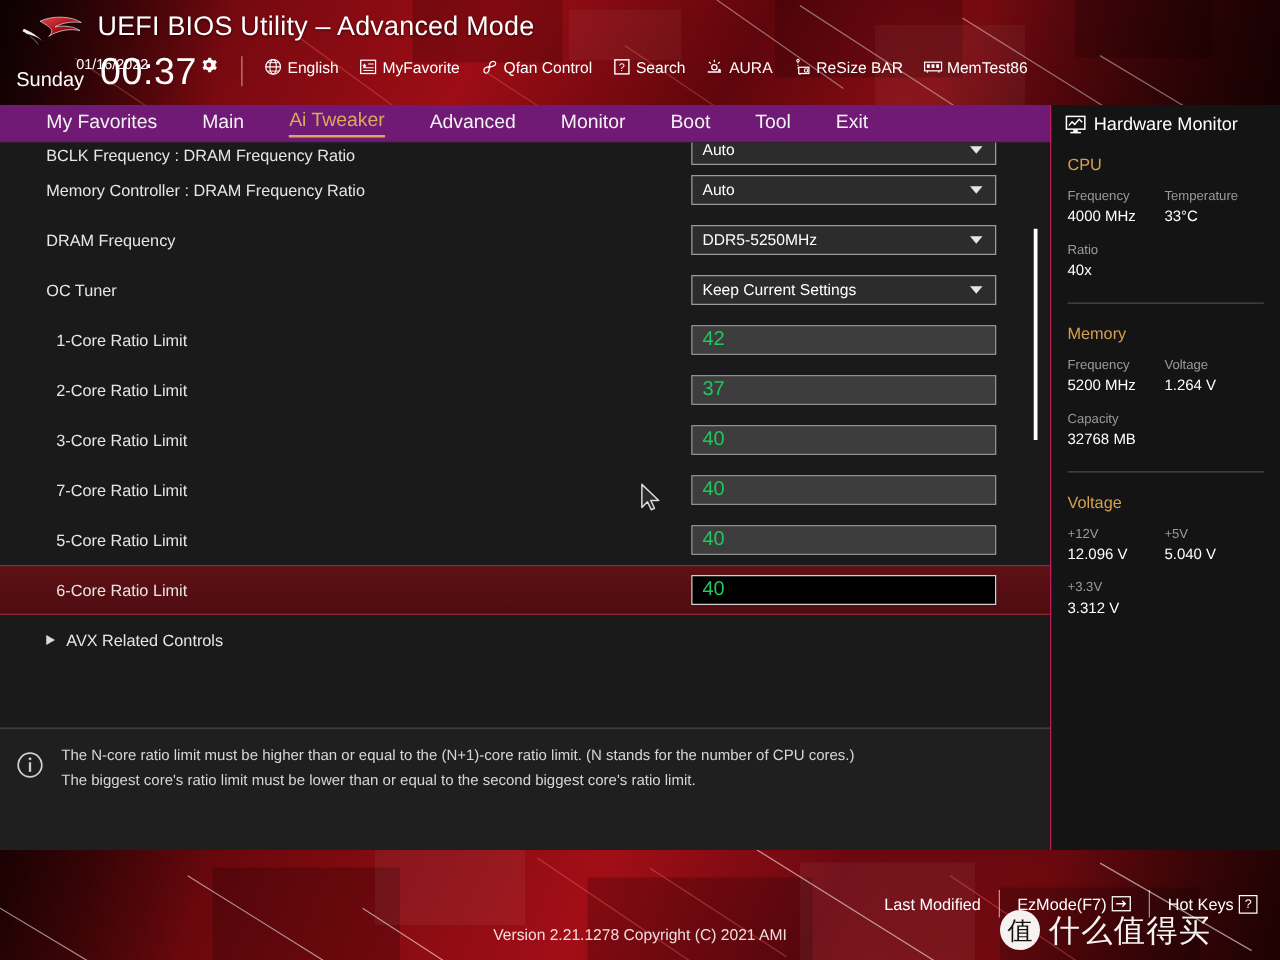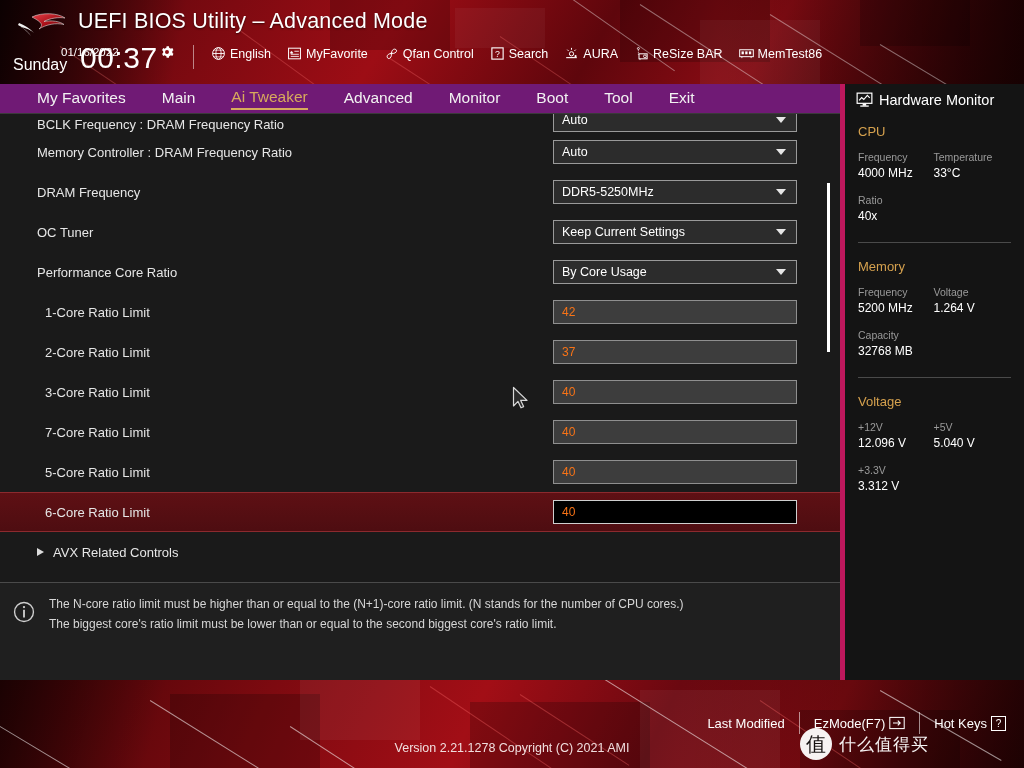--- a/index.html
+++ b/index.html
@@ -80,21 +80,21 @@
   }
   .dd .val { font-size: 12.5px; color: #fff; flex: 1; }
   .caret {
     width: 0; height: 0; border-left: 5px solid transparent; border-right: 5px solid transparent;
     border-top: 6px solid #e6e6e6; margin-right: 4px;
   }
   .txtbox {
     height: 24px; background: #3d3d3d; border: 1px solid #8f8f8f;
     display: flex; align-items: center; padding: 0 8px; cursor: text;
   }
-  .txtbox .val { font-size: 12px; color: #f97316; }
+  .txtbox .val { font-size: 16px; color: #22c55e; }
   .txtbox.focused { background: #000; border: 1px solid #cfcfcf; }
 
   .subitem { display: flex; align-items: center; gap: 9px; }
   .arrow-r {
     width: 0; height: 0; border-top: 4.5px solid transparent; border-bottom: 4.5px solid transparent;
     border-left: 7px solid #dcdcdc;
   }
 
   
   .sbar { position: absolute; left: 826px; top: 0; width: 4px; height: 468px; }
@@ -105,21 +105,21 @@
     position: absolute; left: 0; top: 582px; width: 840px; height: 98px;
     background: #1f1f1f; border-top: 1px solid #4a4a4a;
   }
   .help-ico { position: absolute; left: 13px; top: 601px; width: 22px; height: 22px; }
   .help-text { position: absolute; left: 49px; top: 594px; width: 780px; }
   .help-text p { font-size: 12px; color: #d6d6d6; line-height: 20px; }
 
   
   .hwmon {
     position: absolute; left: 840px; top: 84px; width: 184px; height: 596px;
-    background: #141414; border-left: 5px solid #be185d;
+    background: #141414; border-left: 1px solid #be185d;
   }
   .hw-title { display: flex; align-items: center; gap: 6px; padding: 7px 0 0 11px; }
   .hw-title .t { font-size: 14.5px; color: #fff; }
   .hw-sec { font-size: 13px; color: #d5a14e; margin: 16px 0 0 13px; }
   .hw-grid { display: flex; margin: 11px 15px 0 13px; }
   .hw-col { width: 83px; }
   .hw-k { font-size: 10.5px; color: #9a9a9a; line-height: 15px; }
   .hw-v { font-size: 12px; color: #fff; line-height: 17px; }
   .hw-div { height: 1px; background: #4a4a4a; margin: 17px 13px 0 13px; }
 
@@ -149,21 +149,21 @@
     position: absolute; top: 741px; left: 0; width: 1024px; text-align: center;
     font-size: 12.5px; color: #f0dede;
   }
   
   .wmark { position: absolute; left: 800px; top: 728px; display: flex; align-items: center; gap: 7px; opacity: .95; }
   .wm-circle {
     width: 32px; height: 32px; border-radius: 50%; background: #fff;
     display: flex; align-items: center; justify-content: center;
     font-size: 20px; color: #111; font-family: "DejaVu Sans", sans-serif; line-height: 1;
   }
-  .wm-text { font-size: 17px; color: #fff; font-family: "DejaVu Sans", sans-serif; letter-spacing: 1px; line-height: 1; }
+  .wm-text { font-size: 25px; color: #fff; font-family: "DejaVu Sans", sans-serif; letter-spacing: 1px; line-height: 1; }
 
   
   .cursor { position: absolute; left: 512px; top: 386px; width: 18px; height: 24px; pointer-events: none; }
 </style>
 </head>
 <body>
 
 <div id="app">
 
   <div class="header">
@@ -324,29 +324,20 @@
         <div class="row">
           <div class="label">OC Tuner</div>
           <div class="ctrl">
             <div class="dd">
               <div class="val">Keep Current Settings</div>
               <div class="caret"></div>
             </div>
           </div>
         </div>
         <div class="row">
-          <div class="label">Performance Core Ratio</div>
-          <div class="ctrl">
-            <div class="dd">
-              <div class="val">By Core Usage</div>
-              <div class="caret"></div>
-            </div>
-          </div>
-        </div>
-        <div class="row">
           <div class="label indent">1-Core Ratio Limit</div>
           <div class="ctrl">
             <div class="txtbox">
               <div class="val">42</div>
             </div>
           </div>
         </div>
         <div class="row">
           <div class="label indent">2-Core Ratio Limit</div>
           <div class="ctrl">

